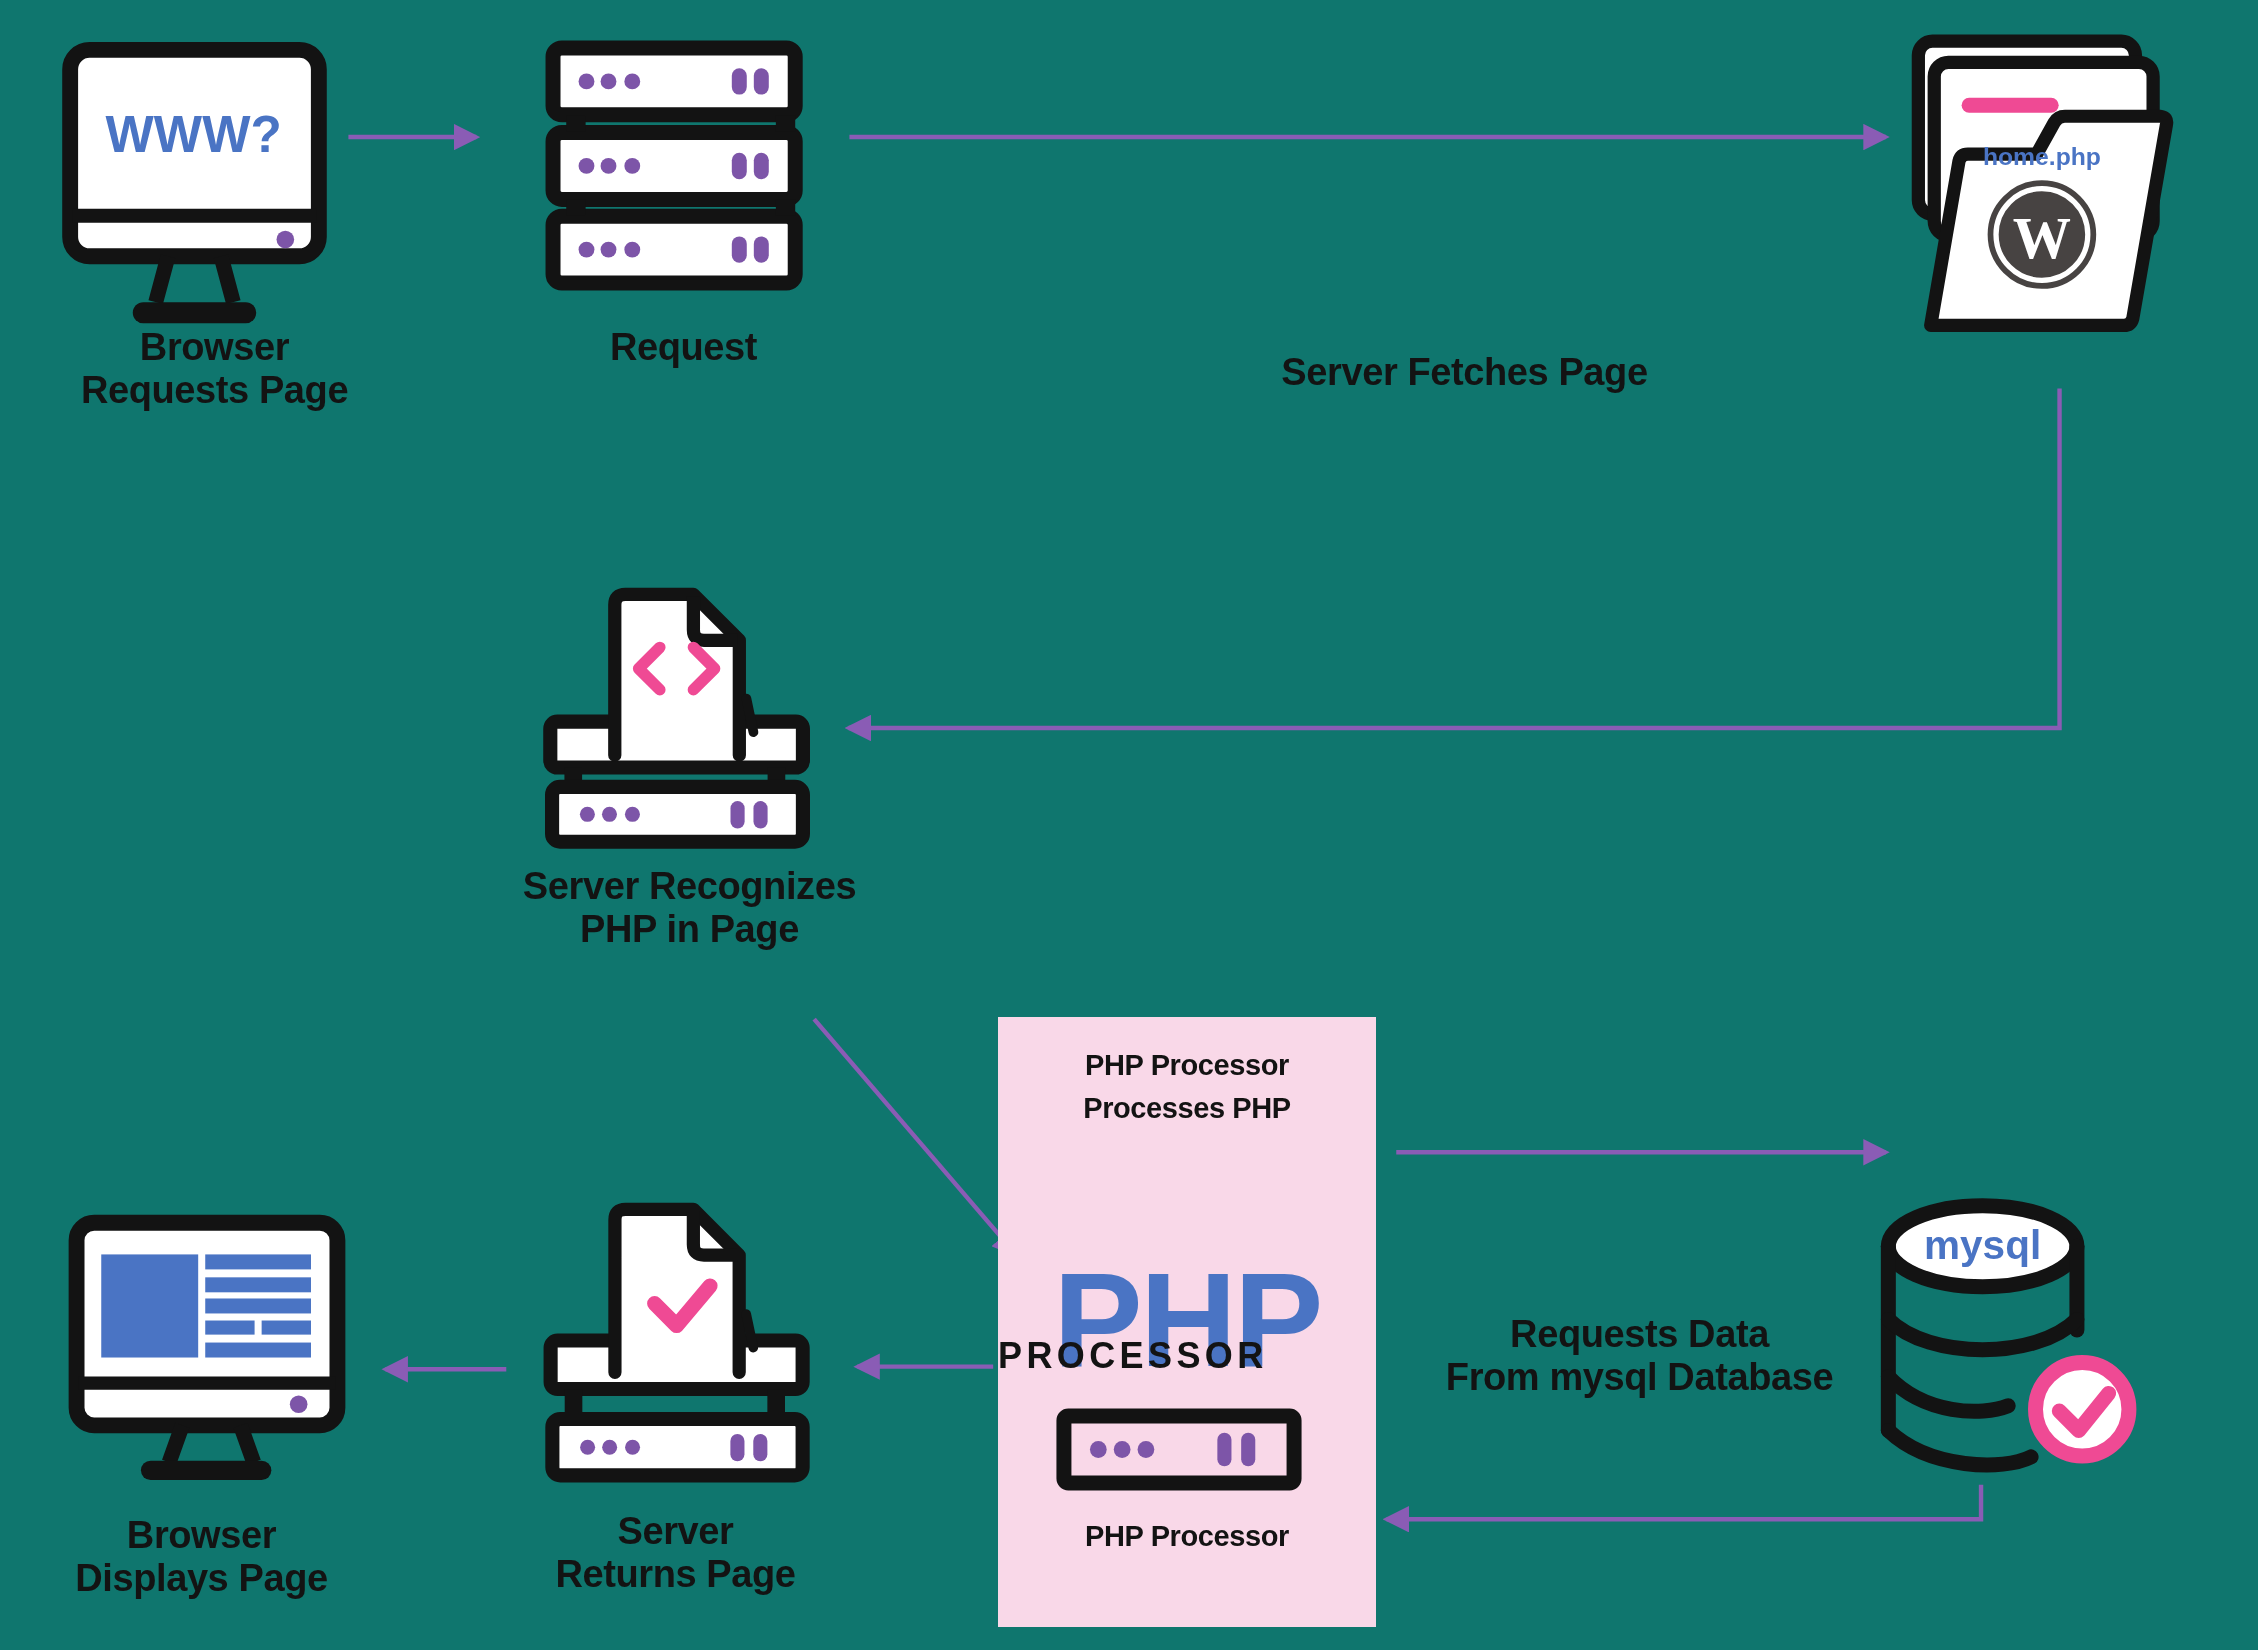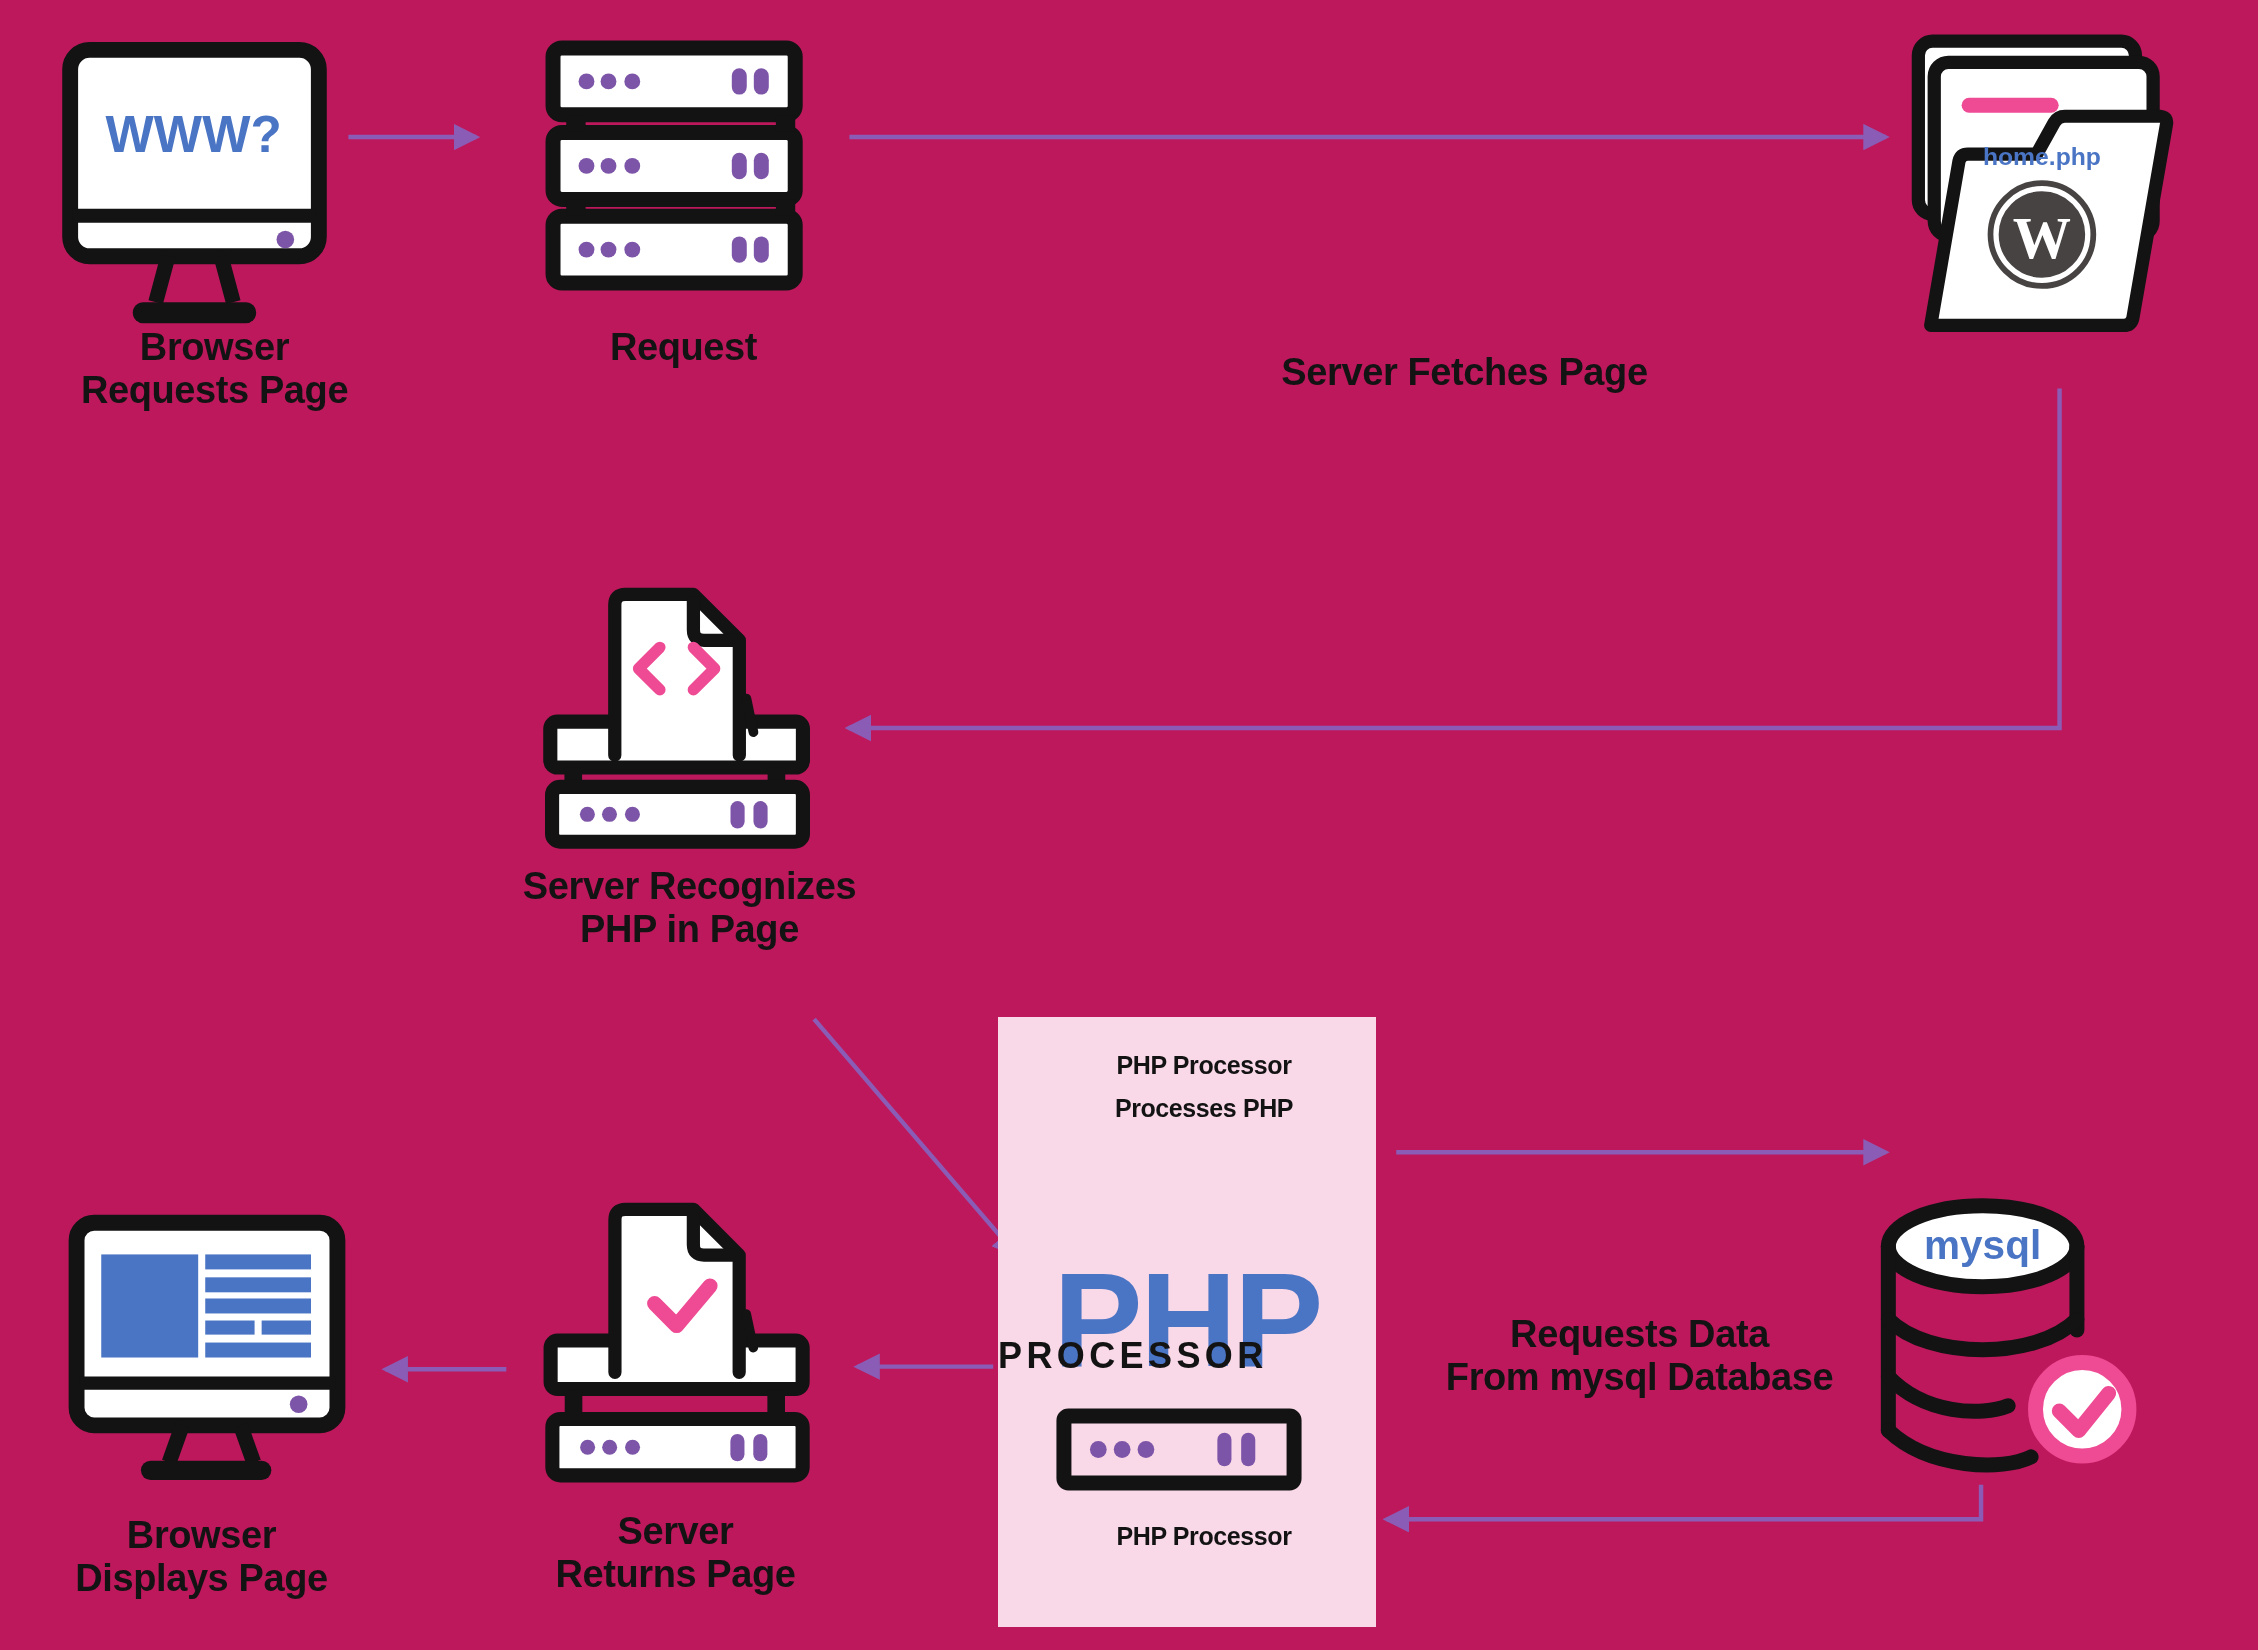--- a/index.html
+++ b/index.html
@@ -1,19 +1,19 @@
 <!DOCTYPE html>
 <html style="font-size:14px"><head>
 <meta charset="utf-8">
 <style>
   html,body{margin:0;padding:0;background:#ffffff;}
   .canvas{
     position:relative;
     width:2258px;height:1651px;
-    background:#be185d;
+    background:#0f766e;
     font-family:"Liberation Sans", sans-serif;
     overflow:hidden;
   }
   .abs{position:absolute;}
   svg{display:block;overflow:visible;}
   .node-label{
     position:absolute;
     text-align:center;
     font-weight:bold;
     font-size:38px;
@@ -24,23 +24,22 @@
   }
   .php-box{
     position:absolute;
     left:998px;top:1017px;
     width:378px;height:610px;
     background:#f9d8e8;
   }
   .php-box .cap{
     position:absolute;left:0;width:100%;
     text-align:center;font-weight:bold;
-    font-size:25px;line-height:43px;color:#131313;
+    font-size:29px;line-height:43px;color:#131313;
     letter-spacing:-0.4px;
-    margin-left:17px;
   }
   .php-big{
     position:absolute;left:0;top:196px;width:100%;
     text-align:center;
     font-size:134px;line-height:1;font-weight:bold;
     letter-spacing:-2.6px;
     color:#4a74c4;
     margin-top:40px;
   }
   .php-sub{

